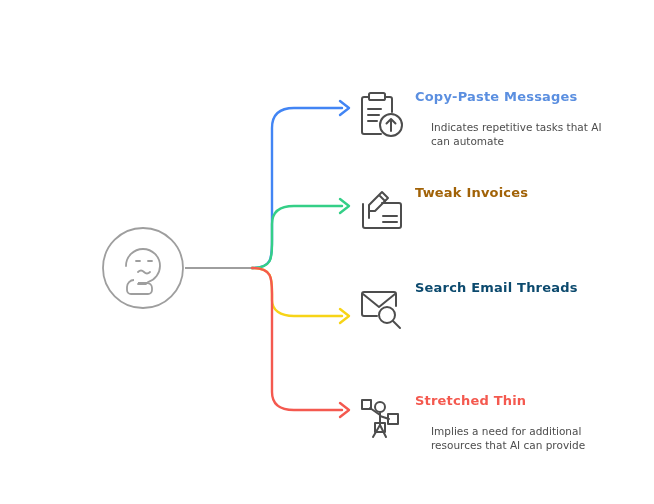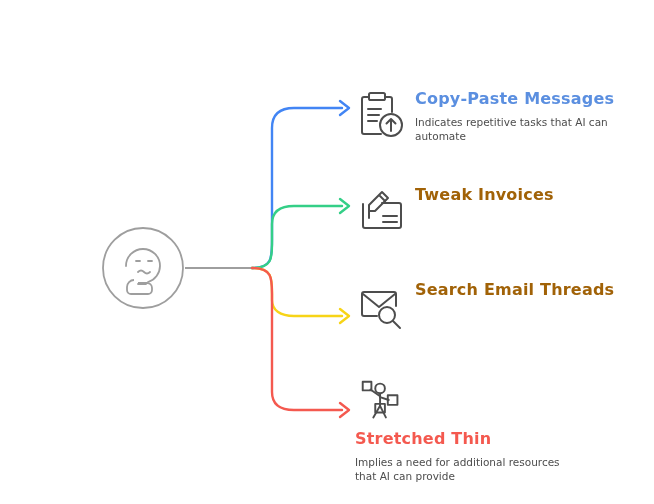--- a/index.html
+++ b/index.html
@@ -55,43 +55,43 @@
     height: 56px;
     flex: 0 0 54px;
     margin-right: 6px;
   }
   .branch-text {
     padding-top: 2px;
     max-width: 215px;
   }
   .branch-title {
     font-family: "DejaVu Sans", sans-serif;
-    font-size: 16px;
+    font-size: 13px;
     font-weight: bold;
     letter-spacing: 0.2px;
     margin: 0 0 7px 0;
     line-height: 1.1;
     white-space: nowrap;
   }
   .branch-desc {
     font-family: "DejaVu Sans", sans-serif;
     font-size: 10.5px;
     line-height: 1.35;
     color: #4d4d4d;
-    margin: 0;
+    margin: 16px;
   }
 
   #branch-0 { top: 88px; }
   #branch-1 { top: 184px; }
   #branch-2 { top: 279px; }
-  #branch-3 { top: 374px; flex-direction: column; }
+  #branch-3 { top: 392px; }
 
   .t-blue   { color: #5b8fe0; }
   .t-green  { color: #a16207; }
-  .t-yellow { color: #a16207; }
+  .t-yellow { color: #0c4a6e; }
   .t-red    { color: #f4594f; }
 </style>
 </head>
 <body>
 
 <div id="diagram">
 
   <svg id="connectors" viewBox="0 0 654 504" xmlns="http://www.w3.org/2000/svg">
 
     <path d="M185,268 L252,268" fill="none" stroke="#9e9e9e" stroke-width="1.8"></path>

